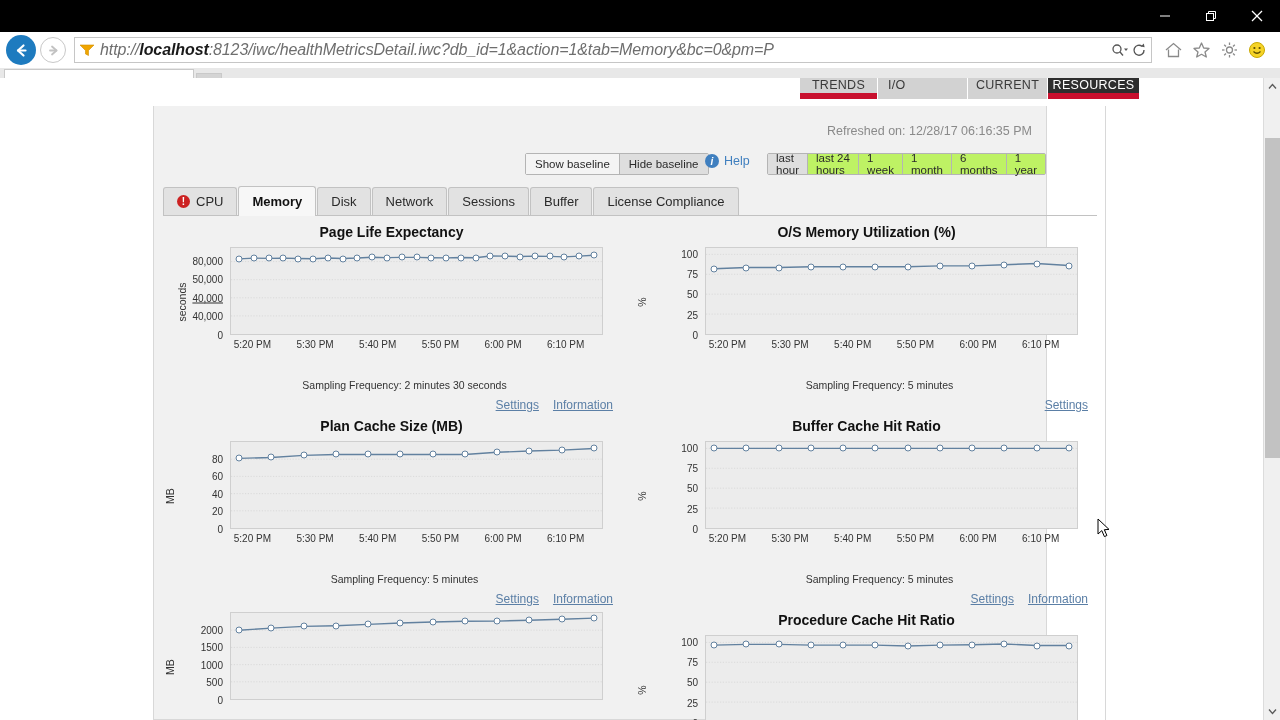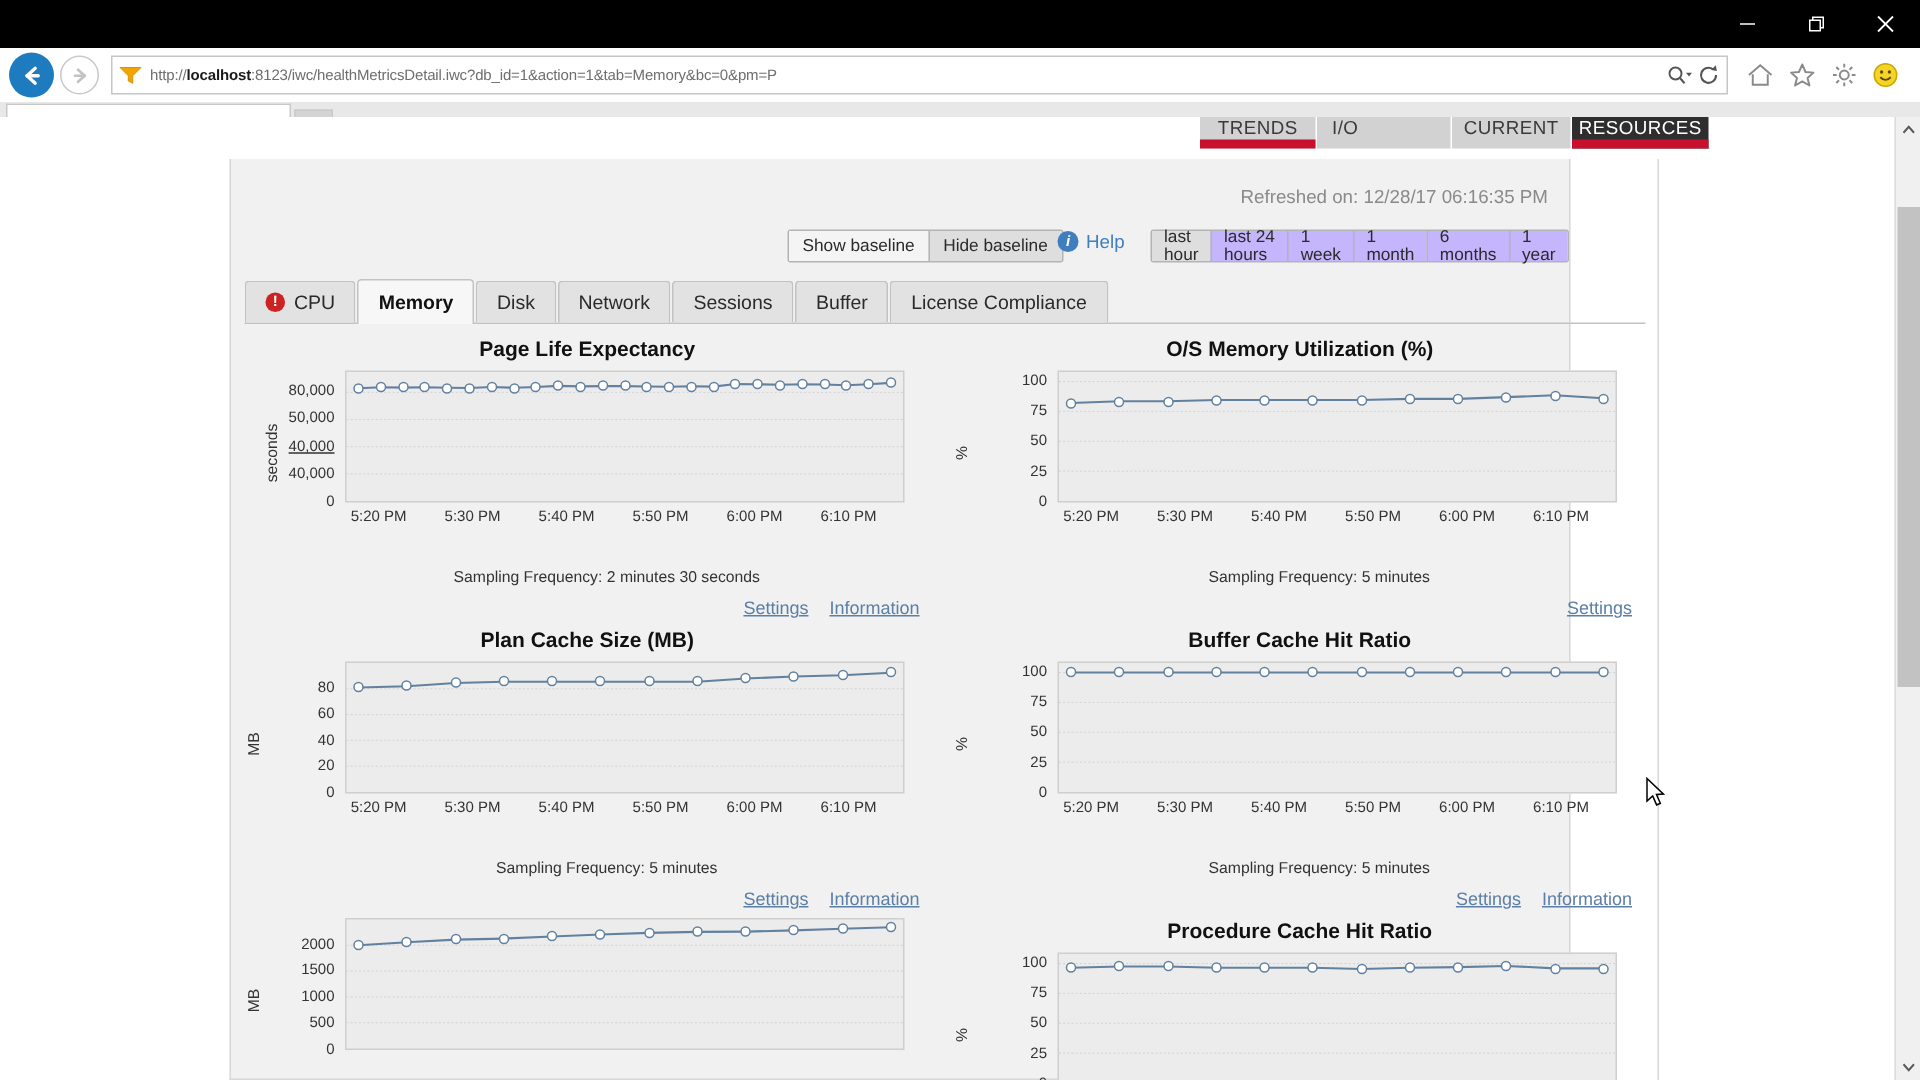--- a/index.html
+++ b/index.html
@@ -36,22 +36,22 @@
     display: flex; align-items: center; justify-content: center; flex: none;
     margin-left: 2px;
   }
   .addr-wrap {
     flex: 1; height: 26px; margin-left: 6px; border: 1px solid #c6c6c6;
     background: #fff; display: flex; align-items: center; padding: 0 4px;
     min-width: 0;
   }
   .favicon-sm { width: 16px; height: 14px; flex: none; margin-right: 5px; }
   .addr-text {
-    font-size: 10px; color: #6e6e6e; white-space: nowrap; overflow: hidden;
-    flex: 1; letter-spacing: -0.1px;
+    font-size: 16px; color: #6e6e6e; white-space: nowrap; overflow: hidden;
+    flex: 1; letter-spacing: -0.1px; font-style: italic;
   }
   .addr-text b { color: #1a1a1a; font-weight: 700; }
   .addr-ctrl { display: flex; align-items: center; gap: 3px; padding-left: 6px; flex: none; }
   .ie-tools { display: flex; align-items: center; gap: 9px; padding: 0 8px 0 10px; flex: none; }
 
   .tabstrip {
     height: 28px; background: #e8e8e8; display: flex; align-items: flex-end;
     padding-left: 4px; border-bottom: 1px solid #c9c9c9;
   }
   .tab-item {
@@ -125,21 +125,21 @@
     color: #fff; font-size: 10px; font-weight: 700; display: flex;
     align-items: center; justify-content: center; font-style: italic;
   }
 
   .range-group {
     position: absolute; left: 613px; top: 0; display: flex; height: 22px;
     border: 1px solid #b4b4b4; background: #f4f4f4; border-radius: 2px;
   }
   .rg-btn {
     padding: 0 8px; display: flex; align-items: center; font-size: 11.5px;
-    color: #2a2a2a; background: #c4b5fd;
+    color: #2a2a2a; background: #bef264;
   }
   .rg-btn.sel { background: #dedede; }
   .rg-btn + .rg-btn { border-left: 1px solid #b4b4b4; }
 
   
   .mtabs {
     position: absolute; left: 9px; top: 80px; height: 30px; display: flex;
     align-items: flex-end; border-bottom: 1px solid #c2c2c2; width: 934px;
   }
   .mtab {

